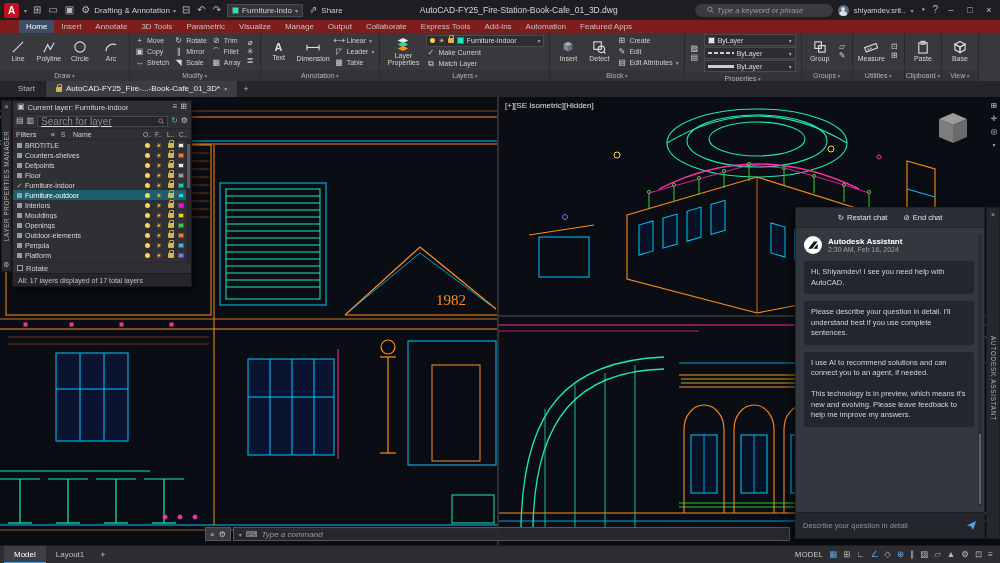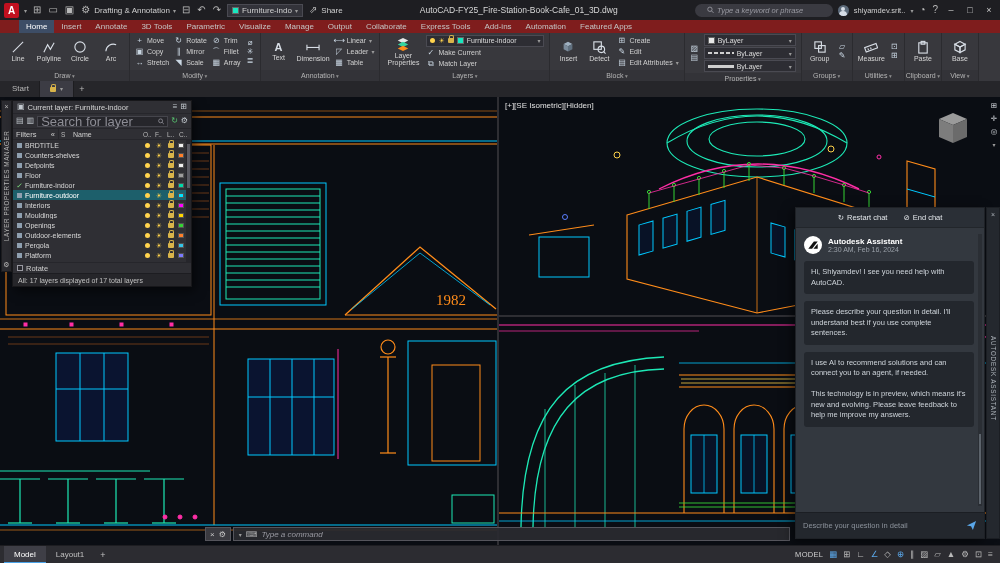--- a/index.html
+++ b/index.html
@@ -42,21 +42,21 @@
   .sb { display:flex; align-items:center; gap:3px; font-size:7px; color:#d0d0d0; line-height:10px; white-space:nowrap; }
   .ico { display:inline-flex; width:9px; justify-content:center; color:#c9d6e2; font-size:8px; line-height:1; }
   .combo { display:flex; align-items:center; gap:3px; background:#2d2d33; border:1px solid #4a4a52; height:12px; padding:0 3px; font-size:7px; color:#ddd; }
   .combo .sp { flex:1; }
   .text-ico::before { content:"A"; font-size:11px; font-weight:bold; color:#d8dee6; }
   .lt-sample { width:26px; height:2px; background:repeating-linear-gradient(90deg,#cfcfcf 0 4px,transparent 4px 6px); }
   .lw-sample { width:26px; height:3px; background:#cfcfcf; }
   svg.icon-s { stroke:#d8dee6; stroke-width:1.2; fill:none; }
 
   
-  .ftabs { height:16px; background:#26262a; display:flex; align-items:stretch; padding-left:2px; flex:0 0 auto; }
+  .ftabs { height:16px; background:#26262a; display:flex; align-items:stretch; padding-left:8px; flex:0 0 auto; }
   .ftab { padding:0 10px; line-height:16px; font-size:8px; color:#b8b8b8; border-right:1px solid #1d1d20; display:flex; align-items:center; gap:4px; }
   .ftab.active { background:#3c3c44; color:#ececec; }
   .ftab-add { width:16px; text-align:center; line-height:16px; color:#b8b8b8; }
 
   
   .main { position:relative; height:448px; background:#0b0d12; overflow:hidden; flex:0 0 auto; }
   .vdiv { position:absolute; left:497px; top:0; width:2px; height:448px; background:#2e2e33; }
   .hdiv { position:absolute; left:499px; top:218px; width:501px; height:2px; background:#2e2e33; }
   .vp { position:absolute; display:block; }
 
@@ -66,21 +66,21 @@
   
   .pal-strip { position:absolute; left:1px; top:3px; width:11px; height:172px; background:#2c2c31; border:1px solid #1c1c1f; display:flex; flex-direction:column; align-items:center; padding:2px 0; gap:2px; }
   .pal-strip .x { font-size:7px; color:#bbb; }
   .vtext { writing-mode:vertical-rl; transform:rotate(180deg); font-size:6.3px; letter-spacing:.6px; color:#b8b8b8; flex:1; text-align:center; white-space:nowrap; }
   .vtext-r { writing-mode:vertical-rl; font-size:6.3px; letter-spacing:.8px; color:#aab0b7; flex:1; text-align:center; white-space:nowrap; }
   .palette { position:absolute; left:12px; top:3px; width:180px; background:#2f2f34; border:1px solid #17171a; box-shadow:3px 4px 10px rgba(0,0,0,.55); font-size:7.5px; }
   .pal-h1 { height:13px; display:flex; align-items:center; gap:3px; padding:0 4px; color:#d5d5d5; border-bottom:1px solid #26262b; }
   .pal-h1 .sp { flex:1; }
   .pal-h2 { height:15px; display:flex; align-items:center; gap:3px; padding:0 3px; border-bottom:1px solid #26262b; }
   .pal-search { flex:1; display:flex; align-items:center; gap:2px; background:#26262b; border:1px solid #45454c; height:11px; padding:0 3px; }
-  .pal-search input { background:transparent; border:none; outline:none; color:#ddd; font-size:13px; width:100%; font-family:inherit; }
+  .pal-search input { background:transparent; border:none; outline:none; color:#ddd; font-size:10px; width:100%; font-family:inherit;text-decoration:underline; }
   .pal-search input::placeholder { color:#8d8d95; }
   .p-ico { color:#c3c9cf; font-size:8px; line-height:1; }
   .p-ico.green { color:#58c470; }
   .phead { display:flex; height:11px; border-bottom:1px solid #26262b; color:#cfcfcf; }
   .phead .fcell { width:46px; border-right:1px solid #26262b; display:flex; align-items:center; padding:0 3px; gap:2px; }
   .phead .fcell .sp { flex:1; }
   .phead .cols { flex:1; display:flex; align-items:center; padding:0 2px; gap:2px; }
   .c-stat { width:8px; } .c-name { flex:1; } .c-tog { width:10px; font-size:6.5px; color:#b9b9b9; }
   .plist { display:flex; height:122px; }
   .ptree { width:46px; border-right:1px solid #26262b; padding:2px 2px; color:#d0d0d0; }
@@ -519,20 +519,21 @@
       <div class="rp-title">View</div>
     </div>
   </div>
 
   <div class="ftabs">
     <div class="ftab">
         <span>Start</span>
       </div>
     <div class="ftab active">
       <span class="lock"></span>
+      <span>AutoCAD-FY25_Fire-...-Book-Cafe_01_3D*</span>
       <span class="caret"></span>
     </div>
     <div class="ftab-add">+</div>
   </div>
 
   <div class="main">
 
     <svg class="vp" style="left:0;top:0" width="497" height="448" viewBox="0 0 497 448">
       <rect x="0" y="0" width="497" height="448" fill="#0a0d13"></rect>
       <g stroke="#ff8c1a" fill="none" stroke-width="1">

